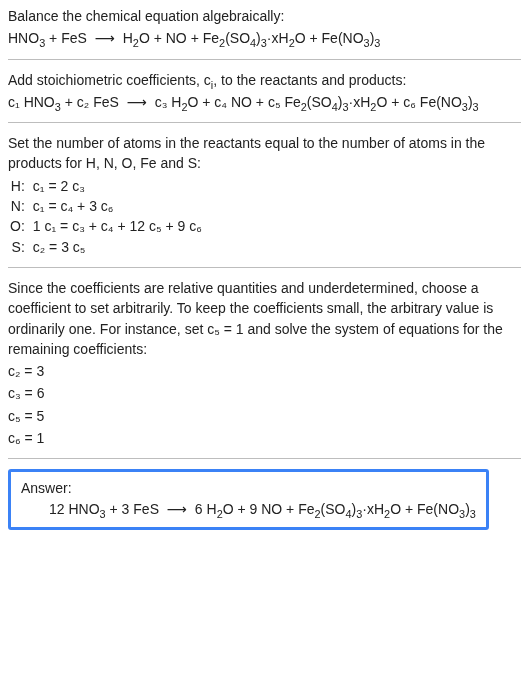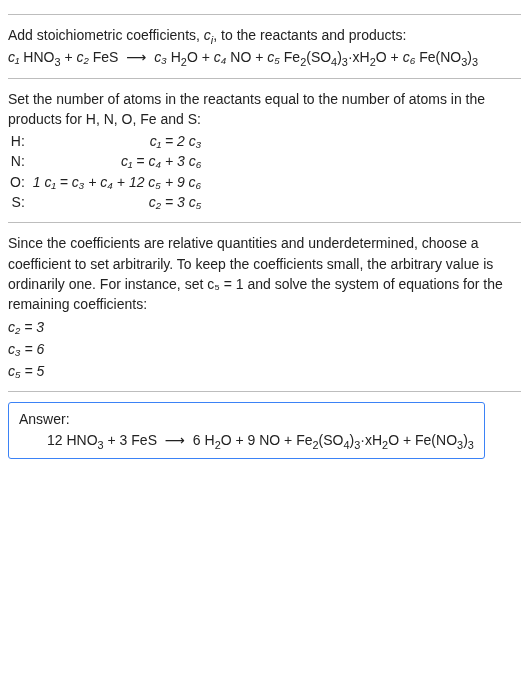--- a/index.html
+++ b/index.html
@@ -14,45 +14,52 @@
   }
   .page {
     padding: 4px 8px 10px 8px;
   }
   .hr {
     border: none;
     border-top: 1px solid #bdbdbd;
     margin: 10px 0 10px 0;
   }
   .sub {
-    font-style: italic;
   }
   .eqline {
     margin: 2px 0;
   }
   .syscell { vertical-align: baseline; }
   .sysrow .label { text-align: right; padding-right: 6px; white-space: nowrap;}
   .answer {
-    border: 1px solid #3b82f6;
+    border: 3px solid #3b82f6;
     border-radius: 3px;
     padding: 6px 10px 8px 10px;
     display: inline-block;
     max-width: 500px;
   }
   .answer-indent { padding-left: 28px; display:block; }
   sub { font-size: 0.78em; line-height: 0; }
   .arrow { padding: 0 4px; }
   table.sys { border-collapse: collapse; }
-  table.sys td { padding: 0 2px; text-align: right; }
+  table.sys td { padding: 0 2px; }
 </style>
 </head>
 <body>
 
 <div class="page">
 
+  <div>
+    <div class="eqline">Balance the chemical equation algebraically:</div>
+    <div class="eqline">
+      <span>HNO<sub>3</sub> + FeS</span>
+      <span class="arrow">⟶</span>
+      <span>H<sub>2</sub>O + NO + Fe<sub>2</sub>(SO<sub>4</sub>)<sub>3</sub>·xH<sub>2</sub>O + Fe(NO<sub>3</sub>)<sub>3</sub></span>
+    </div>
+  </div>
 
   <hr class="hr">
 
   <div>
     <div class="eqline">
       <span>Add stoichiometric coefficients, </span><span class="sub"><span>c</span><sub>i</sub></span><span>, to the reactants and products:</span>
     </div>
     <div class="eqline">
       <span class="sub">c₁</span>
       <span> HNO<sub>3</sub></span> +
@@ -96,20 +103,21 @@
       </table>
   </div>
 
   <hr class="hr">
 
   <div>
     <div class="eqline">Since the coefficients are relative quantities and underdetermined, choose a coefficient to set arbitrarily. To keep the coefficients small, the arbitrary value is ordinarily one. For instance, set c₅ = 1 and solve the system of equations for the remaining coefficients:</div>
     <div class="eqline sub">c₂ = 3</div>
     <div class="eqline sub">c₃ = 6</div>
     <div class="eqline sub">c₅ = 5</div>
+    <div class="eqline sub">c₆ = 1</div>
   </div>
 
   <hr class="hr">
 
   <div>
     <div class="answer">
       <div>Answer:</div>
       <span class="answer-indent">
         <span>12 HNO<sub>3</sub> + 3 FeS</span>
         <span class="arrow">⟶</span>

